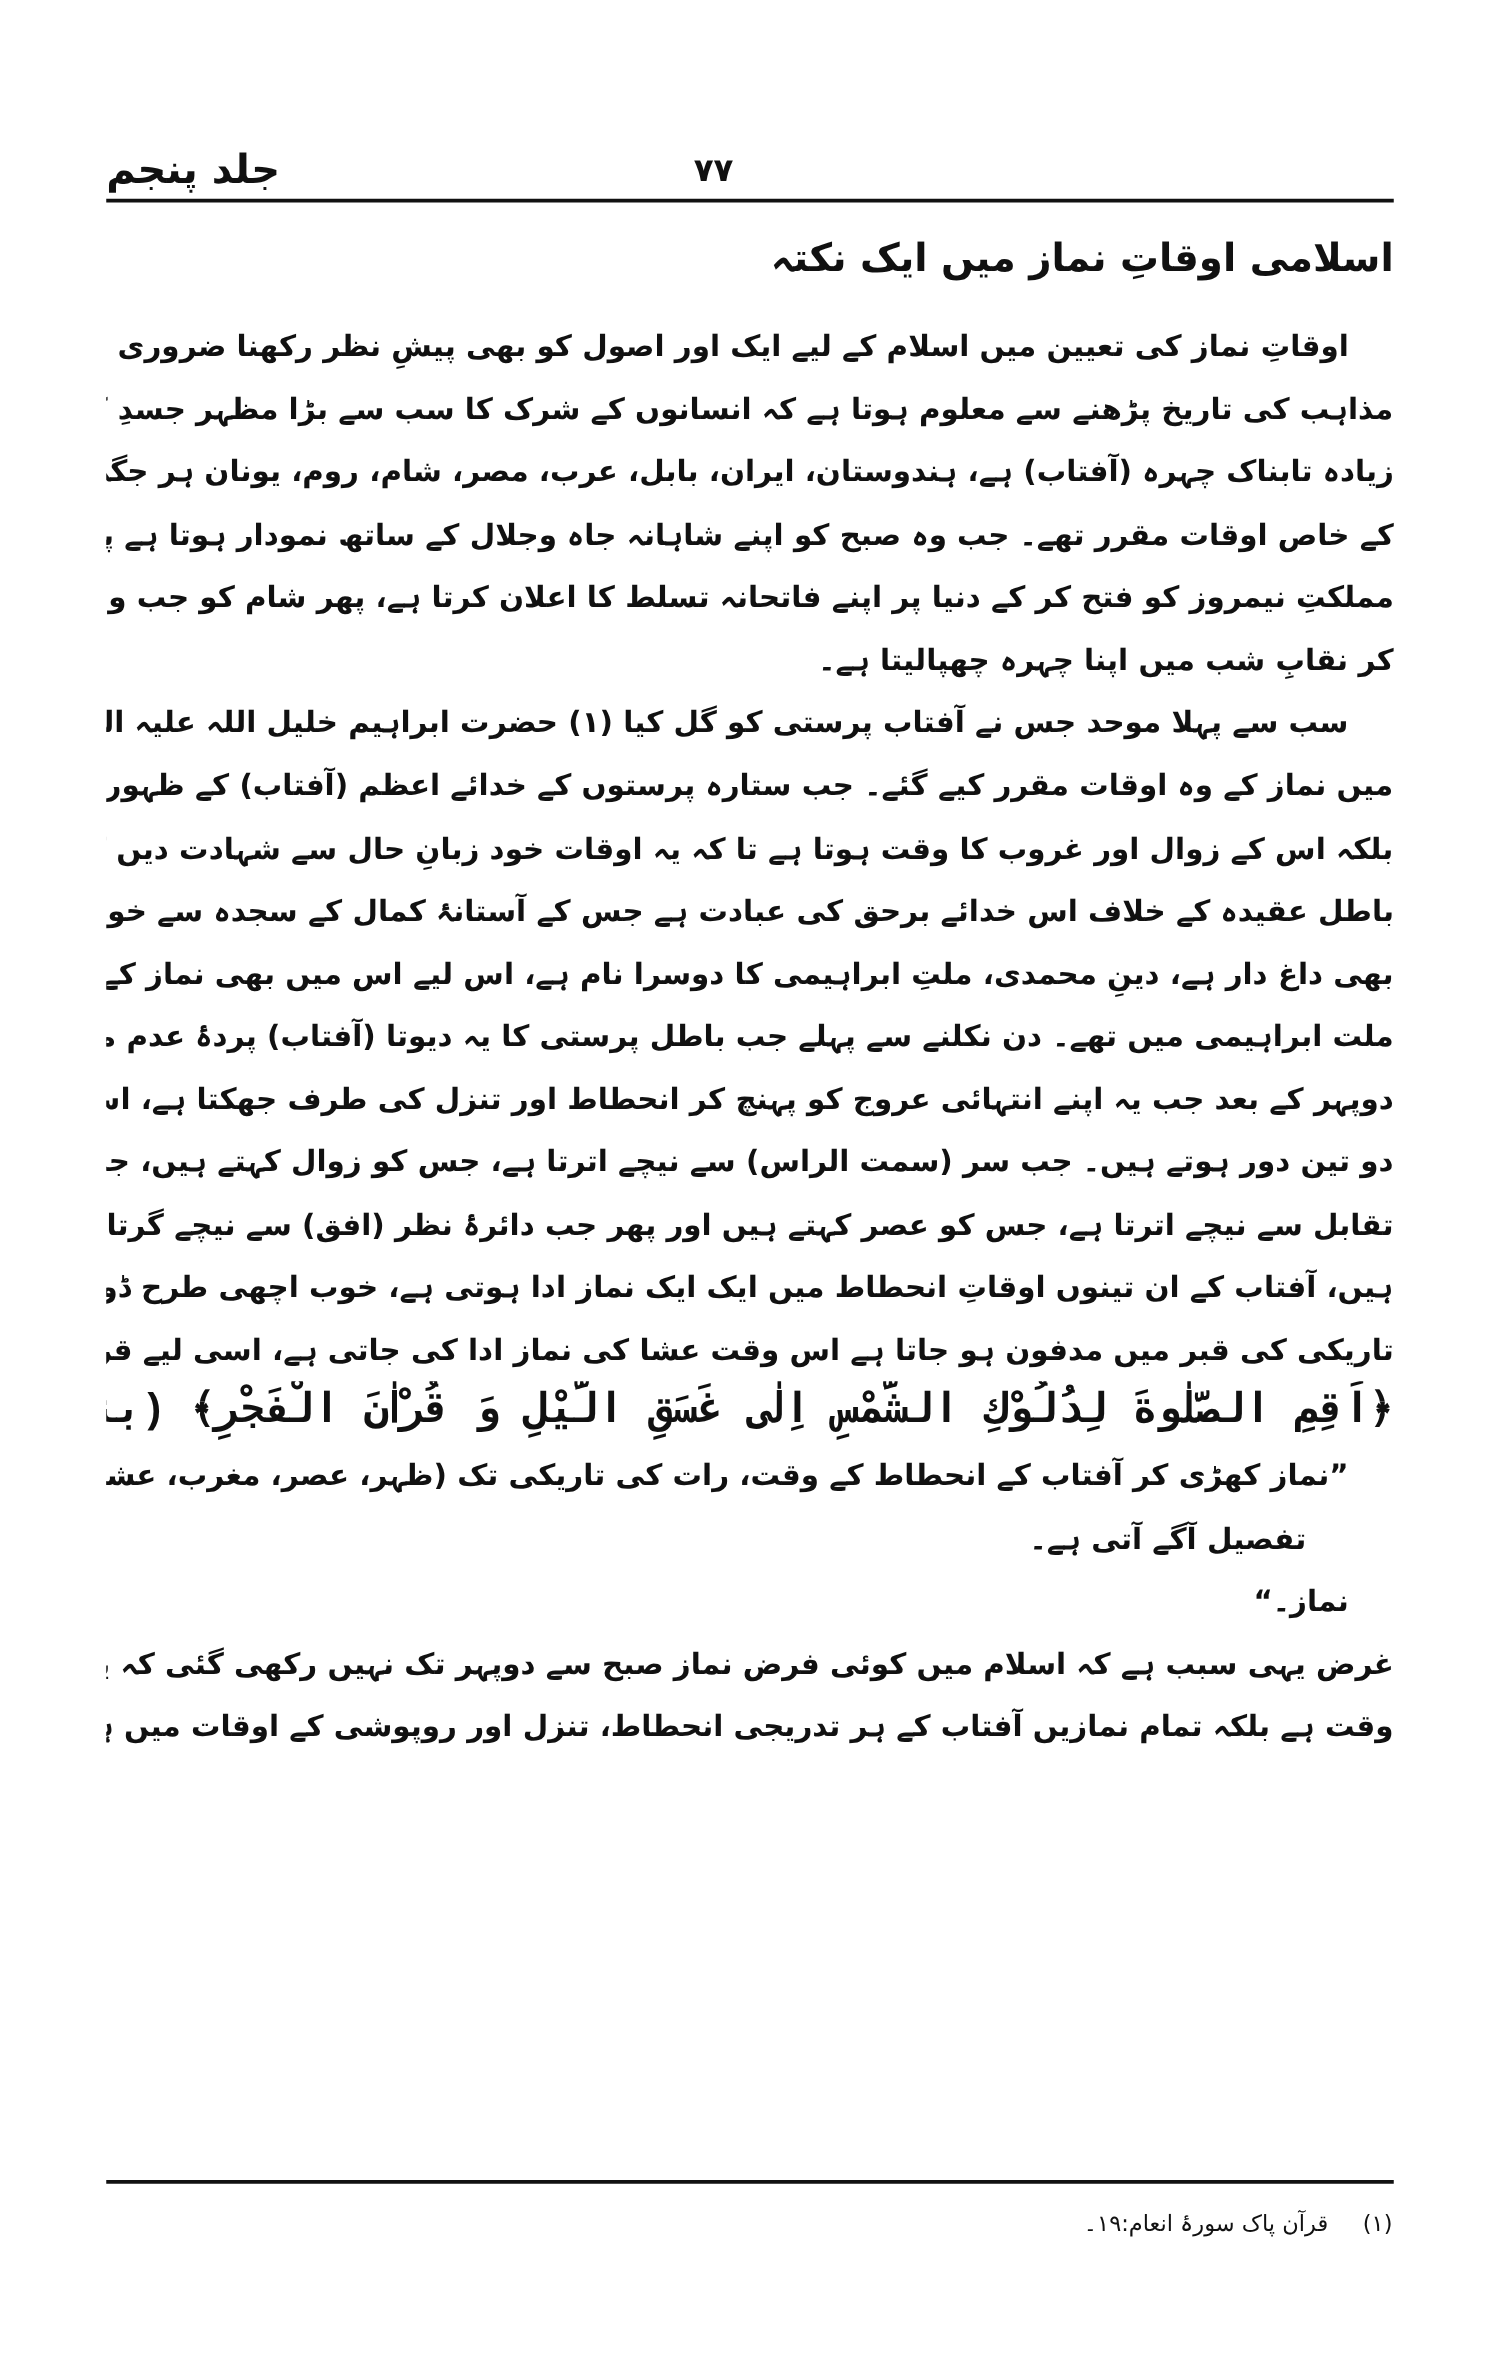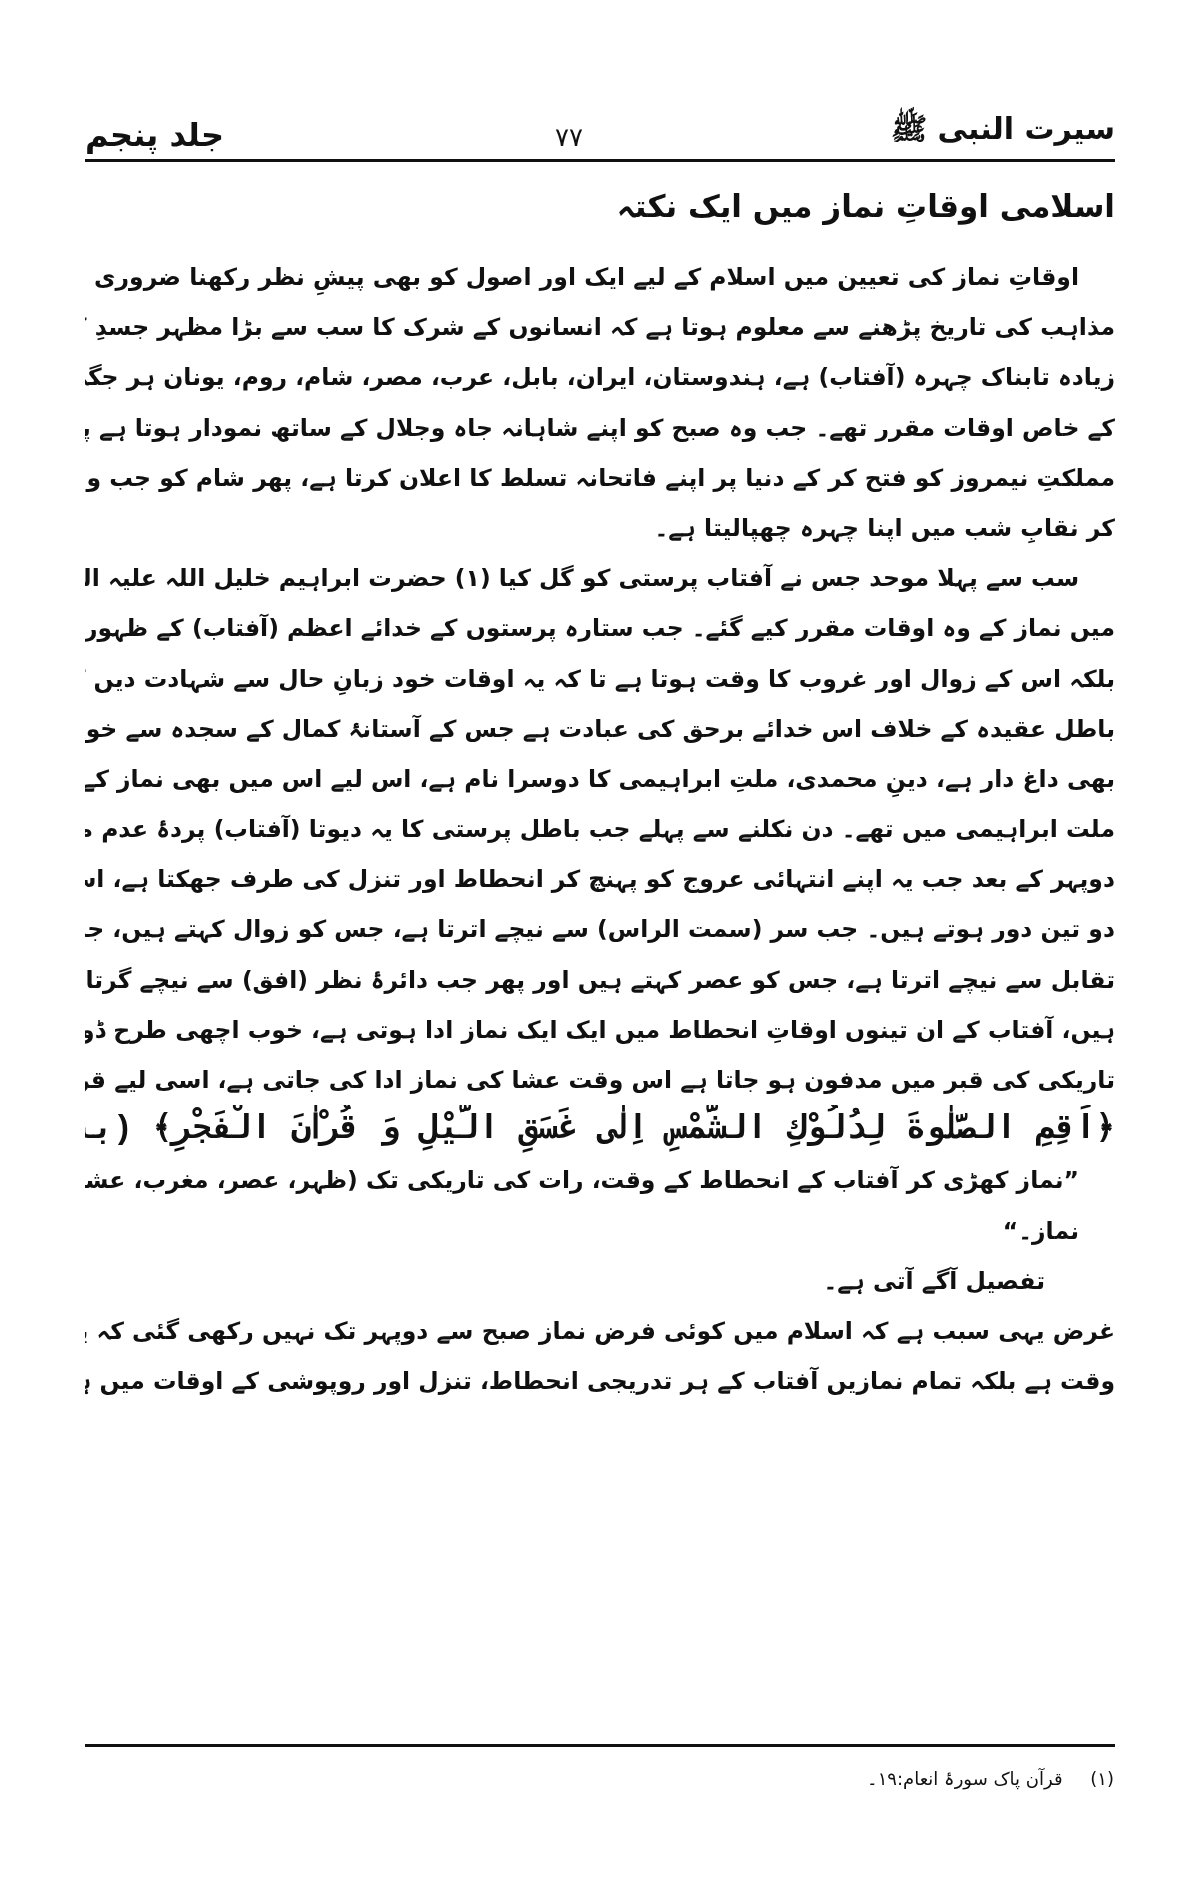--- a/index.html
+++ b/index.html
@@ -1,21 +1,21 @@
 <!DOCTYPE html>
 <html><head>
 <meta charset="utf-8">
 <style>
   html, body { margin: 0; padding: 0; background: #ffffff; }
   body { width: 1192px; height: 1891px; position: relative; overflow: hidden; color: #111; }
   .page { position: absolute; left: 0; top: 0; width: 1192px; height: 1891px; }
   .rtl { direction: rtl; unicode-bidi: embed; font-family: "DejaVu Sans", sans-serif; }
   .header { position: absolute; left: 85px; width: 1030px; top: 100px; height: 62px; }
   .header .left { position: absolute; left: 0; bottom: 8px; font-size: 32px; font-weight: bold; }
-  .header .center { position: absolute; left: 470px; bottom: 10px; font-size: 26px; font-weight: normal; }
+  .header .center { position: absolute; left: 470px; bottom: 10px; font-size: 26px; font-weight: bold; }
   .header .right { position: absolute; right: 0; bottom: 8px; font-size: 30px; font-weight: bold; }
   .header .rule { position: absolute; left: 0; right: 0; bottom: 0; height: 3px; background: #111; }
   .heading { position: absolute; right: 77px; top: 188px; font-size: 31px; font-weight: bold; white-space: nowrap; }
   .lines { position: absolute; left: 85px; width: 1030px; top: 252px; }
   .line { height: 50.2px; line-height: 50px; font-size: 23.5px; font-weight: bold; white-space: nowrap;
           text-align: justify; text-align-last: justify; overflow: hidden; }
   .line.indent { padding-right: 36px; }
   .line.short { text-align-last: right; }
   .line.verse { font-family: Liberation Mono, monospace; font-size: 33px; text-align: left; text-align-last: center; padding-left: 120px; }
   .line.quote { padding-right: 36px; padding-left: 60px; }
@@ -24,21 +24,20 @@
   .foot-rule { position: absolute; left: 85px; width: 1030px; top: 1744px; height: 3px; background: #111; }
   .footnote { position: absolute; right: 78px; top: 1768px; font-size: 18px; white-space: nowrap; }
   .footnote .num { margin-left: 22px; }
 </style>
 </head>
 <body>
 
 <div class="page">
 
   <div class="header rtl">
-    <span class="right">سیرت النبی ﷺ</span>
     <span class="center">۷۷</span>
     <span class="left">جلد پنجم</span>
     <div class="rule"></div>
   </div>
 
   <div class="heading rtl">اسلامی اوقاتِ نماز میں ایک نکتہ</div>
 
   <div class="lines rtl">
     <div class="line indent">اوقاتِ نماز کی تعیین میں اسلام کے لیے ایک اور اصول کو بھی پیشِ نظر رکھنا ضروری ہے، دنیا کے مشرکانہ</div>
     <div class="line">مذاہب کی تاریخ پڑھنے سے معلوم ہوتا ہے کہ انسانوں کے شرک کا سب سے بڑا مظہر جسدِ کائنات کا سب سے</div>
@@ -57,22 +56,22 @@
     <div class="line">تقابل سے نیچے اترتا ہے، جس کو عصر کہتے ہیں اور پھر جب دائرۂ نظر (افق) سے نیچے گرتا ہے، جس کو مغرب کو کہتے</div>
     <div class="line">ہیں، آفتاب کے ان تینوں اوقاتِ انحطاط میں ایک ایک نماز ادا ہوتی ہے، خوب اچھی طرح ڈوبنے کے بعد جب وہ</div>
     <div class="line">تاریکی کی قبر میں مدفون ہو جاتا ہے اس وقت عشا کی نماز ادا کی جاتی ہے، اسی لیے قرآن پاک میں نماز کے اوقات</div>
 
     <div class="line verse">
       <span>﴿اَقِمِ الصَّلٰوةَ لِدُلُوْكِ الشَّمْسِ اِلٰى غَسَقِ الَّيْلِ وَ قُرْاٰنَ الْفَجْرِ﴾</span>
       <span>(بنی اسرائیل:۷۸)</span>
     </div>
 
     <div class="line quote">”نماز کھڑی کر آفتاب کے انحطاط کے وقت، رات کی تاریکی تک (ظہر، عصر، مغرب، عشا) اور فجر کی</div>
+    <div class="line detail">تفصیل آگے آتی ہے۔</div>
     <div class="line quote-end">نماز۔“</div>
-    <div class="line detail">تفصیل آگے آتی ہے۔</div>
 
     <div class="line">غرض یہی سبب ہے کہ اسلام میں کوئی فرض نماز صبح سے دوپہر تک نہیں رکھی گئی کہ یہ آفتاب کے عروج کا</div>
     <div class="line">وقت ہے بلکہ تمام نمازیں آفتاب کے ہر تدریجی انحطاط، تنزل اور روپوشی کے اوقات میں ہیں، نیز یہی سبب ہے کہ</div>
   </div>
 
   <div class="foot-rule"></div>
 
   <div class="footnote rtl">
     <span class="num">(۱)</span>
     <span>قرآن پاک سورۂ انعام:۱۹۔</span>

